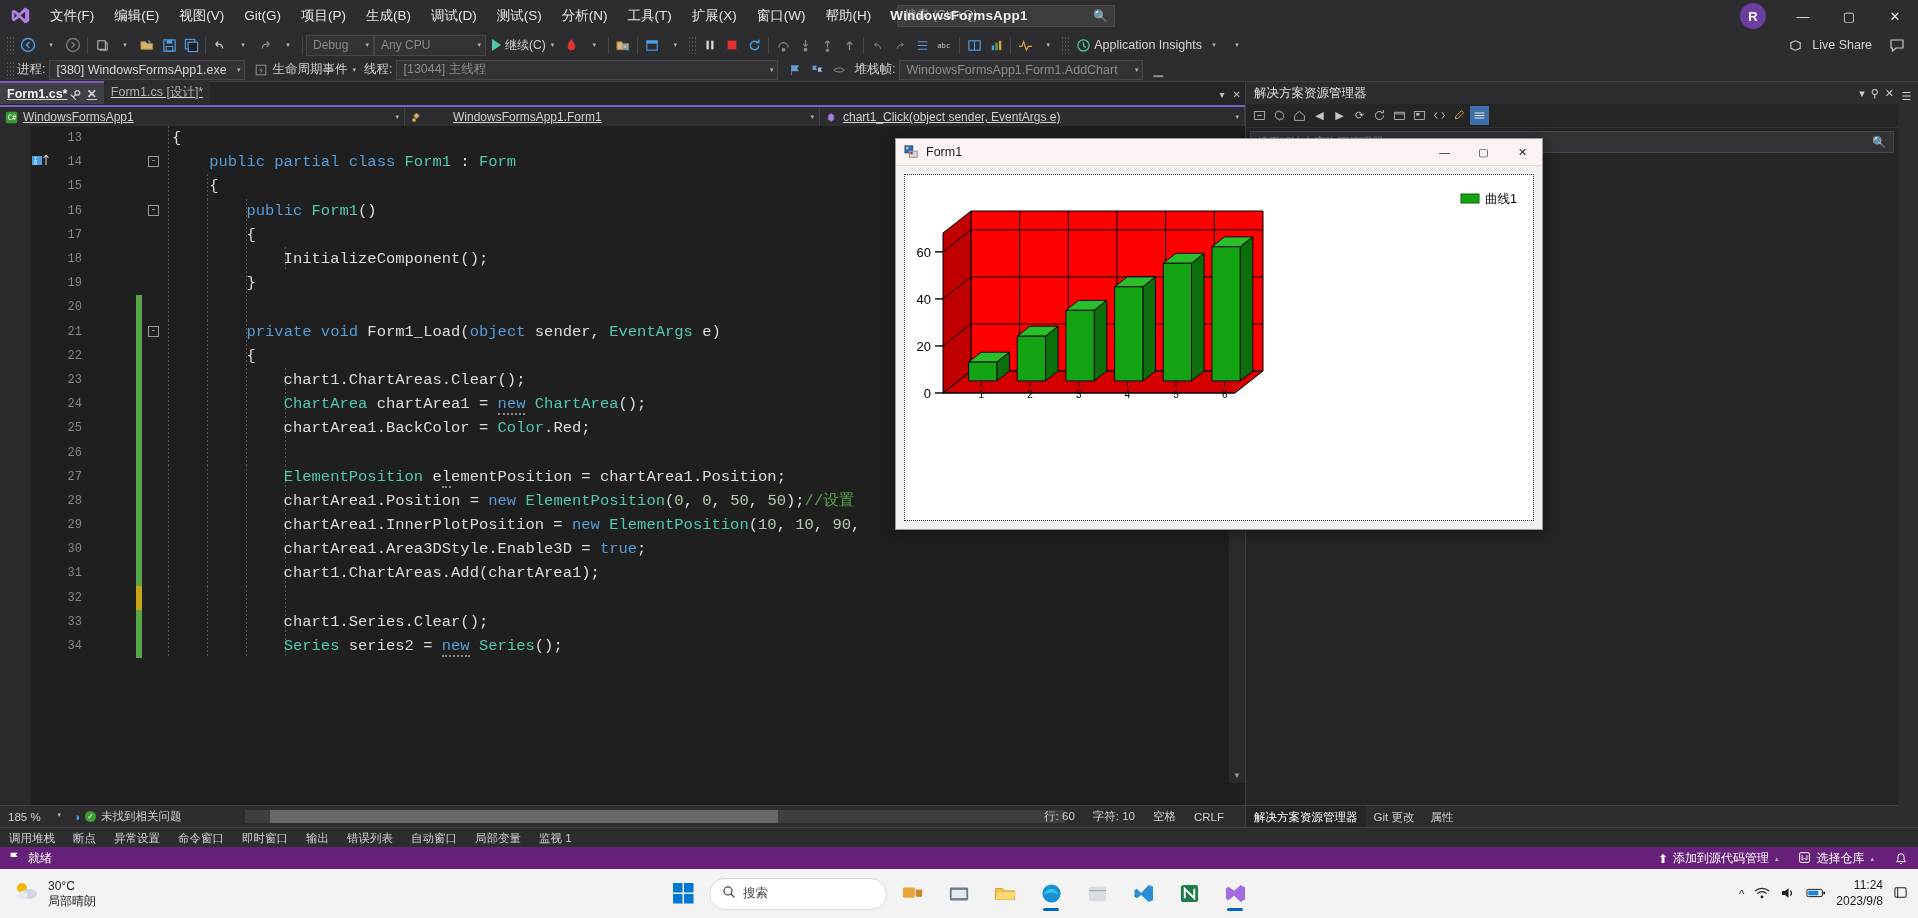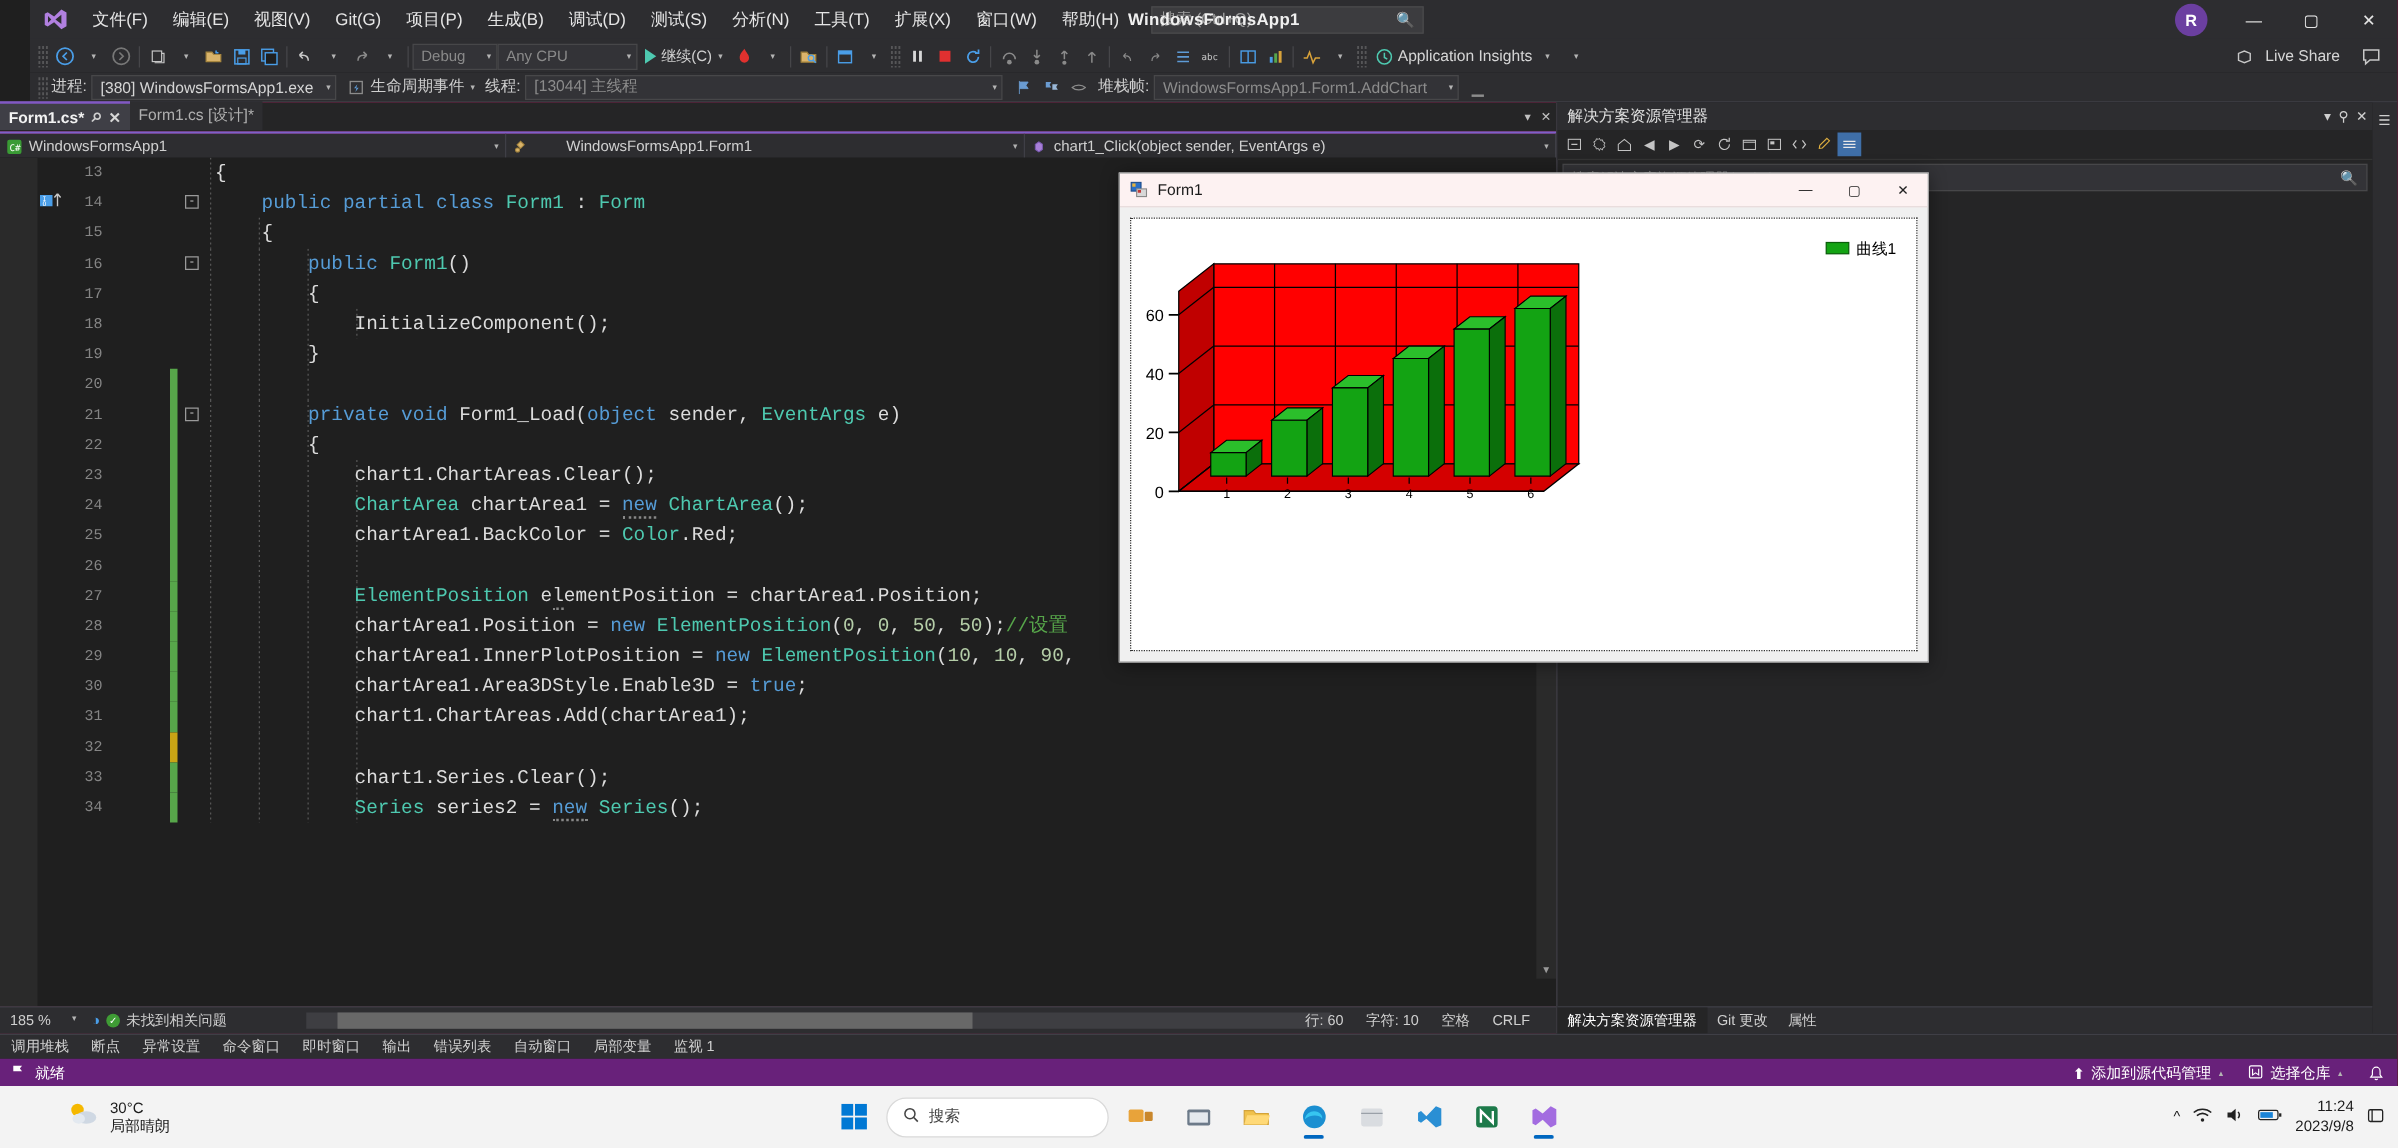--- a/index.html
+++ b/index.html
@@ -2,21 +2,21 @@
 <html><head>
 <meta charset="utf-8">
 <style>
   * { margin:0; padding:0; box-sizing:border-box; }
   html,body { width:1918px; height:918px; overflow:hidden; }
   body {
     font-family:"Liberation Sans", sans-serif;
     background:#1e1e1e; color:#d4d4d4; font-size:13px;
     -webkit-font-smoothing:antialiased;
   }
-  .app { position:relative; width:1918px; height:870px; background:#1f1f1f;padding-left:24px; }
+  .app { position:relative; width:1918px; height:870px; background:#1f1f1f; }
 
   
   .titlebar { height:32px; background:#2d2d30; display:flex; align-items:center;
     position:relative; border-bottom:1px solid #2d2d30; }
   .vs-logo { width:40px; height:32px; display:flex; align-items:center; justify-content:center; }
   .vs-logo svg { width:19px; height:19px; }
   .menubar { display:flex; align-items:center; height:32px; }
   .menu-item { padding:0 10px; height:32px; line-height:32px; color:#e6e6e6;
     font-size:13.5px; white-space:nowrap; cursor:default; }
   .search-box { margin-left:16px; width:218px; height:22px; background:#3c3c3f;
@@ -55,21 +55,21 @@
   .toolbar2 { height:24px; background:#2d2d30; display:flex; align-items:center;
     padding-left:4px; font-size:12px; color:#c5c5c5; border-bottom:1px solid #3f3f46; }
   .lbl { color:#cfcfcf; margin-right:4px; white-space:nowrap; font-size:12.5px; }
   .combo2 { height:20px; background:#333337; border:1px solid #474749; color:#d6d6d6;
     display:flex; align-items:center; justify-content:space-between; padding:0 4px 0 6px;
     font-size:12.5px; white-space:nowrap; overflow:hidden; }
   .combo2.dim { color:#8c8c8c; }
 
   
   .main { position:absolute; top:82px; left:0; right:0; bottom:43px; display:flex; }
-  .editor-col { position:relative; width:1245px; background:#be185d; }
+  .editor-col { position:relative; width:1245px; background:#15803d;text-decoration:underline; }
 
   .tabstrip { height:23px; background:#252526; display:flex; align-items:flex-end;
     position:relative; border-bottom:1px solid #6a5acd00; }
   .tab { height:23px; display:flex; align-items:center; padding:0 7px; font-size:12.5px;
     background:#3f3f46; color:#f2f2f2; gap:6px; position:relative; }
   .tab.active { background:#3f3f46; border-top:2px solid #8158c4; font-weight:700; }
   .tab.inactive { background:#2d2d30; color:#b0b0b0; font-weight:400; }
   .tab .pin { font-size:10px; color:#d0d0d0; transform:rotate(45deg); }
   .tab .x { font-size:12px; color:#d7d7d7; }
   .tabstrip-right { position:absolute; right:4px; bottom:4px; display:flex; gap:8px;
@@ -167,21 +167,21 @@
   .bottom-tabs { position:absolute; left:0; bottom:23px; height:20px; right:0;
     background:#2d2d30; display:flex; align-items:center; border-top:1px solid #3f3f46; }
   .bt { padding:0 9px; font-size:11.5px; color:#d0d0d0; line-height:20px; }
   .statusbar { position:absolute; left:0; right:0; bottom:0; height:23px; background:#68217a;
     display:flex; align-items:center; color:#fff; font-size:12px; }
   .sb-left { display:flex; align-items:center; gap:6px; padding-left:8px; }
   .sb-right { margin-left:auto; display:flex; align-items:center; gap:0; }
   .sb-cell { padding:0 10px; display:flex; align-items:center; gap:5px; height:23px; font-size:12px; }
   .winbar { position:fixed; left:0; right:0; bottom:0; height:49px; background:#f3f3f3;
     display:flex; align-items:center; }
-  .weather { display:flex; align-items:center; gap:8px; padding-left:14px;margin-left:40px; }
+  .weather { display:flex; align-items:center; gap:8px; padding-left:14px; }
   .weather-ico { font-size:18px; color:#d9a200; }
   .weather-txt { font-size:12px; color:#1a1a1a; line-height:1.25; }
   .tb-center { position:absolute; left:50%; transform:translateX(-50%);
     display:flex; align-items:center; gap:6px; }
   .tb-icon { width:40px; height:40px; display:flex; align-items:center;
     justify-content:center; border-radius:4px; }
   .tb-search { width:178px; height:32px; background:#fff; border:1px solid #d9d9d9;
     border-radius:16px; display:flex; align-items:center; gap:7px; padding:0 12px;
     font-size:12.5px; color:#444; }
   .tb-right2 { position:absolute; right:10px; display:flex; align-items:center; gap:10px;

